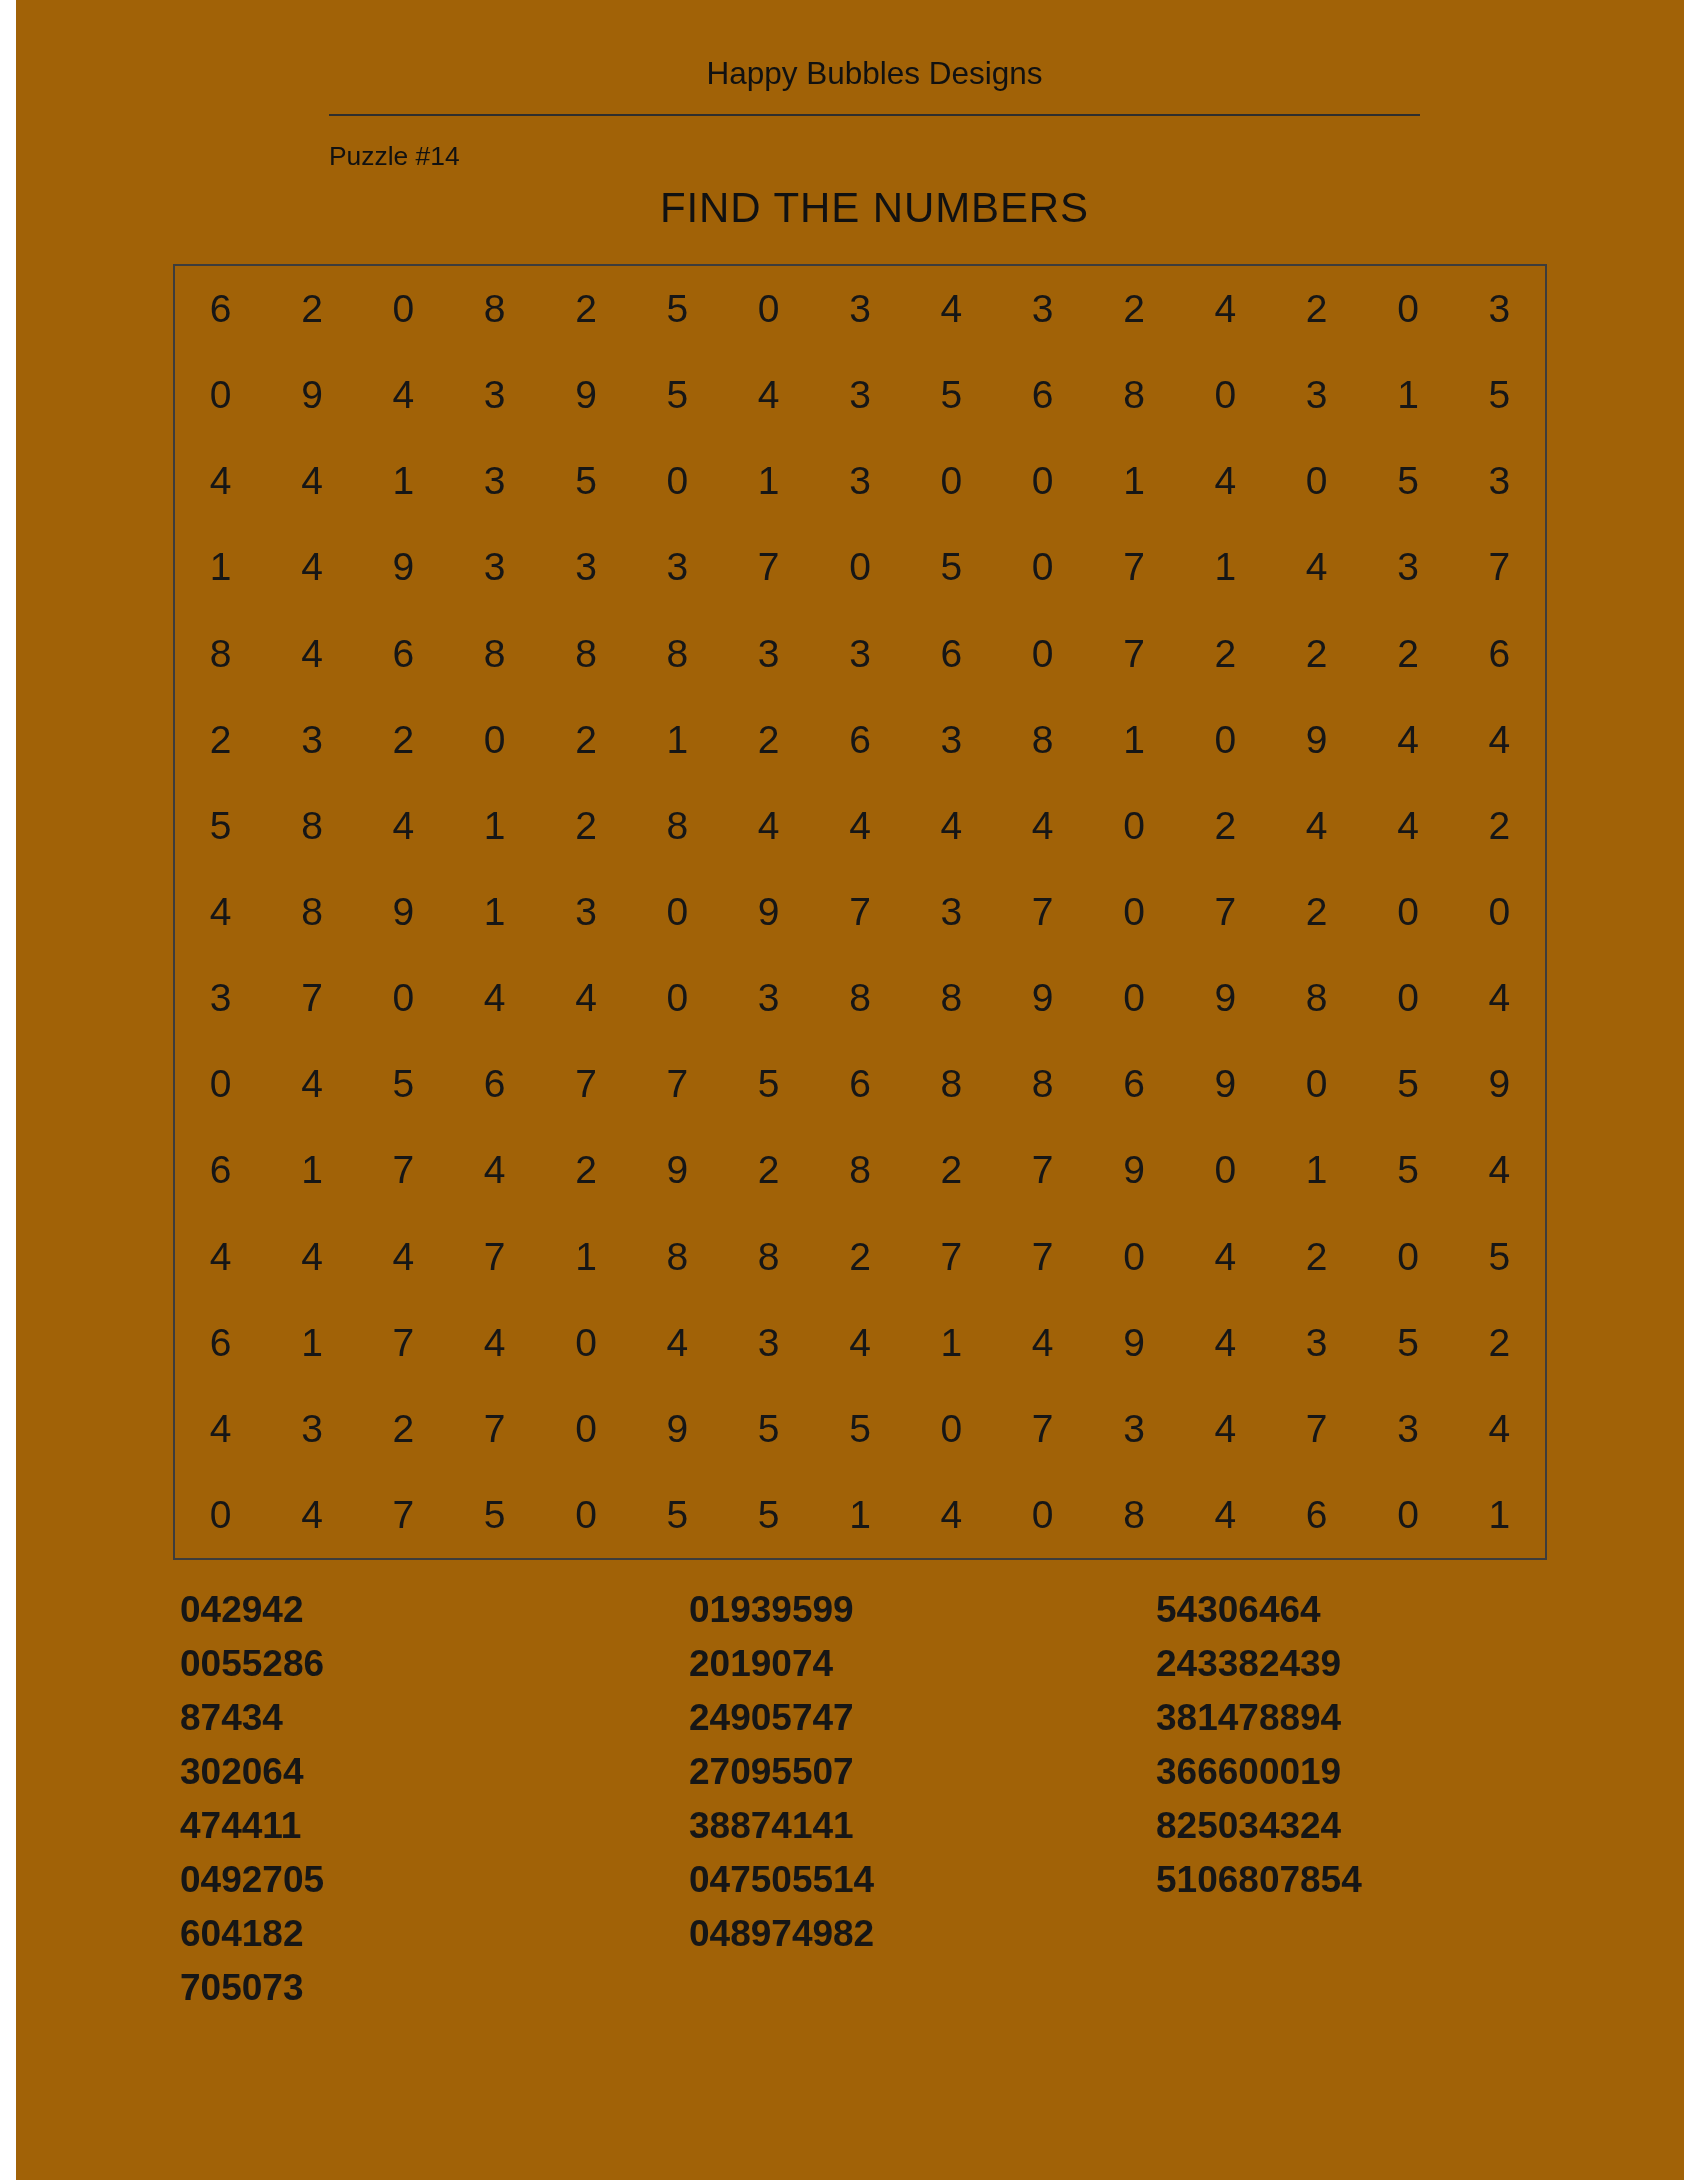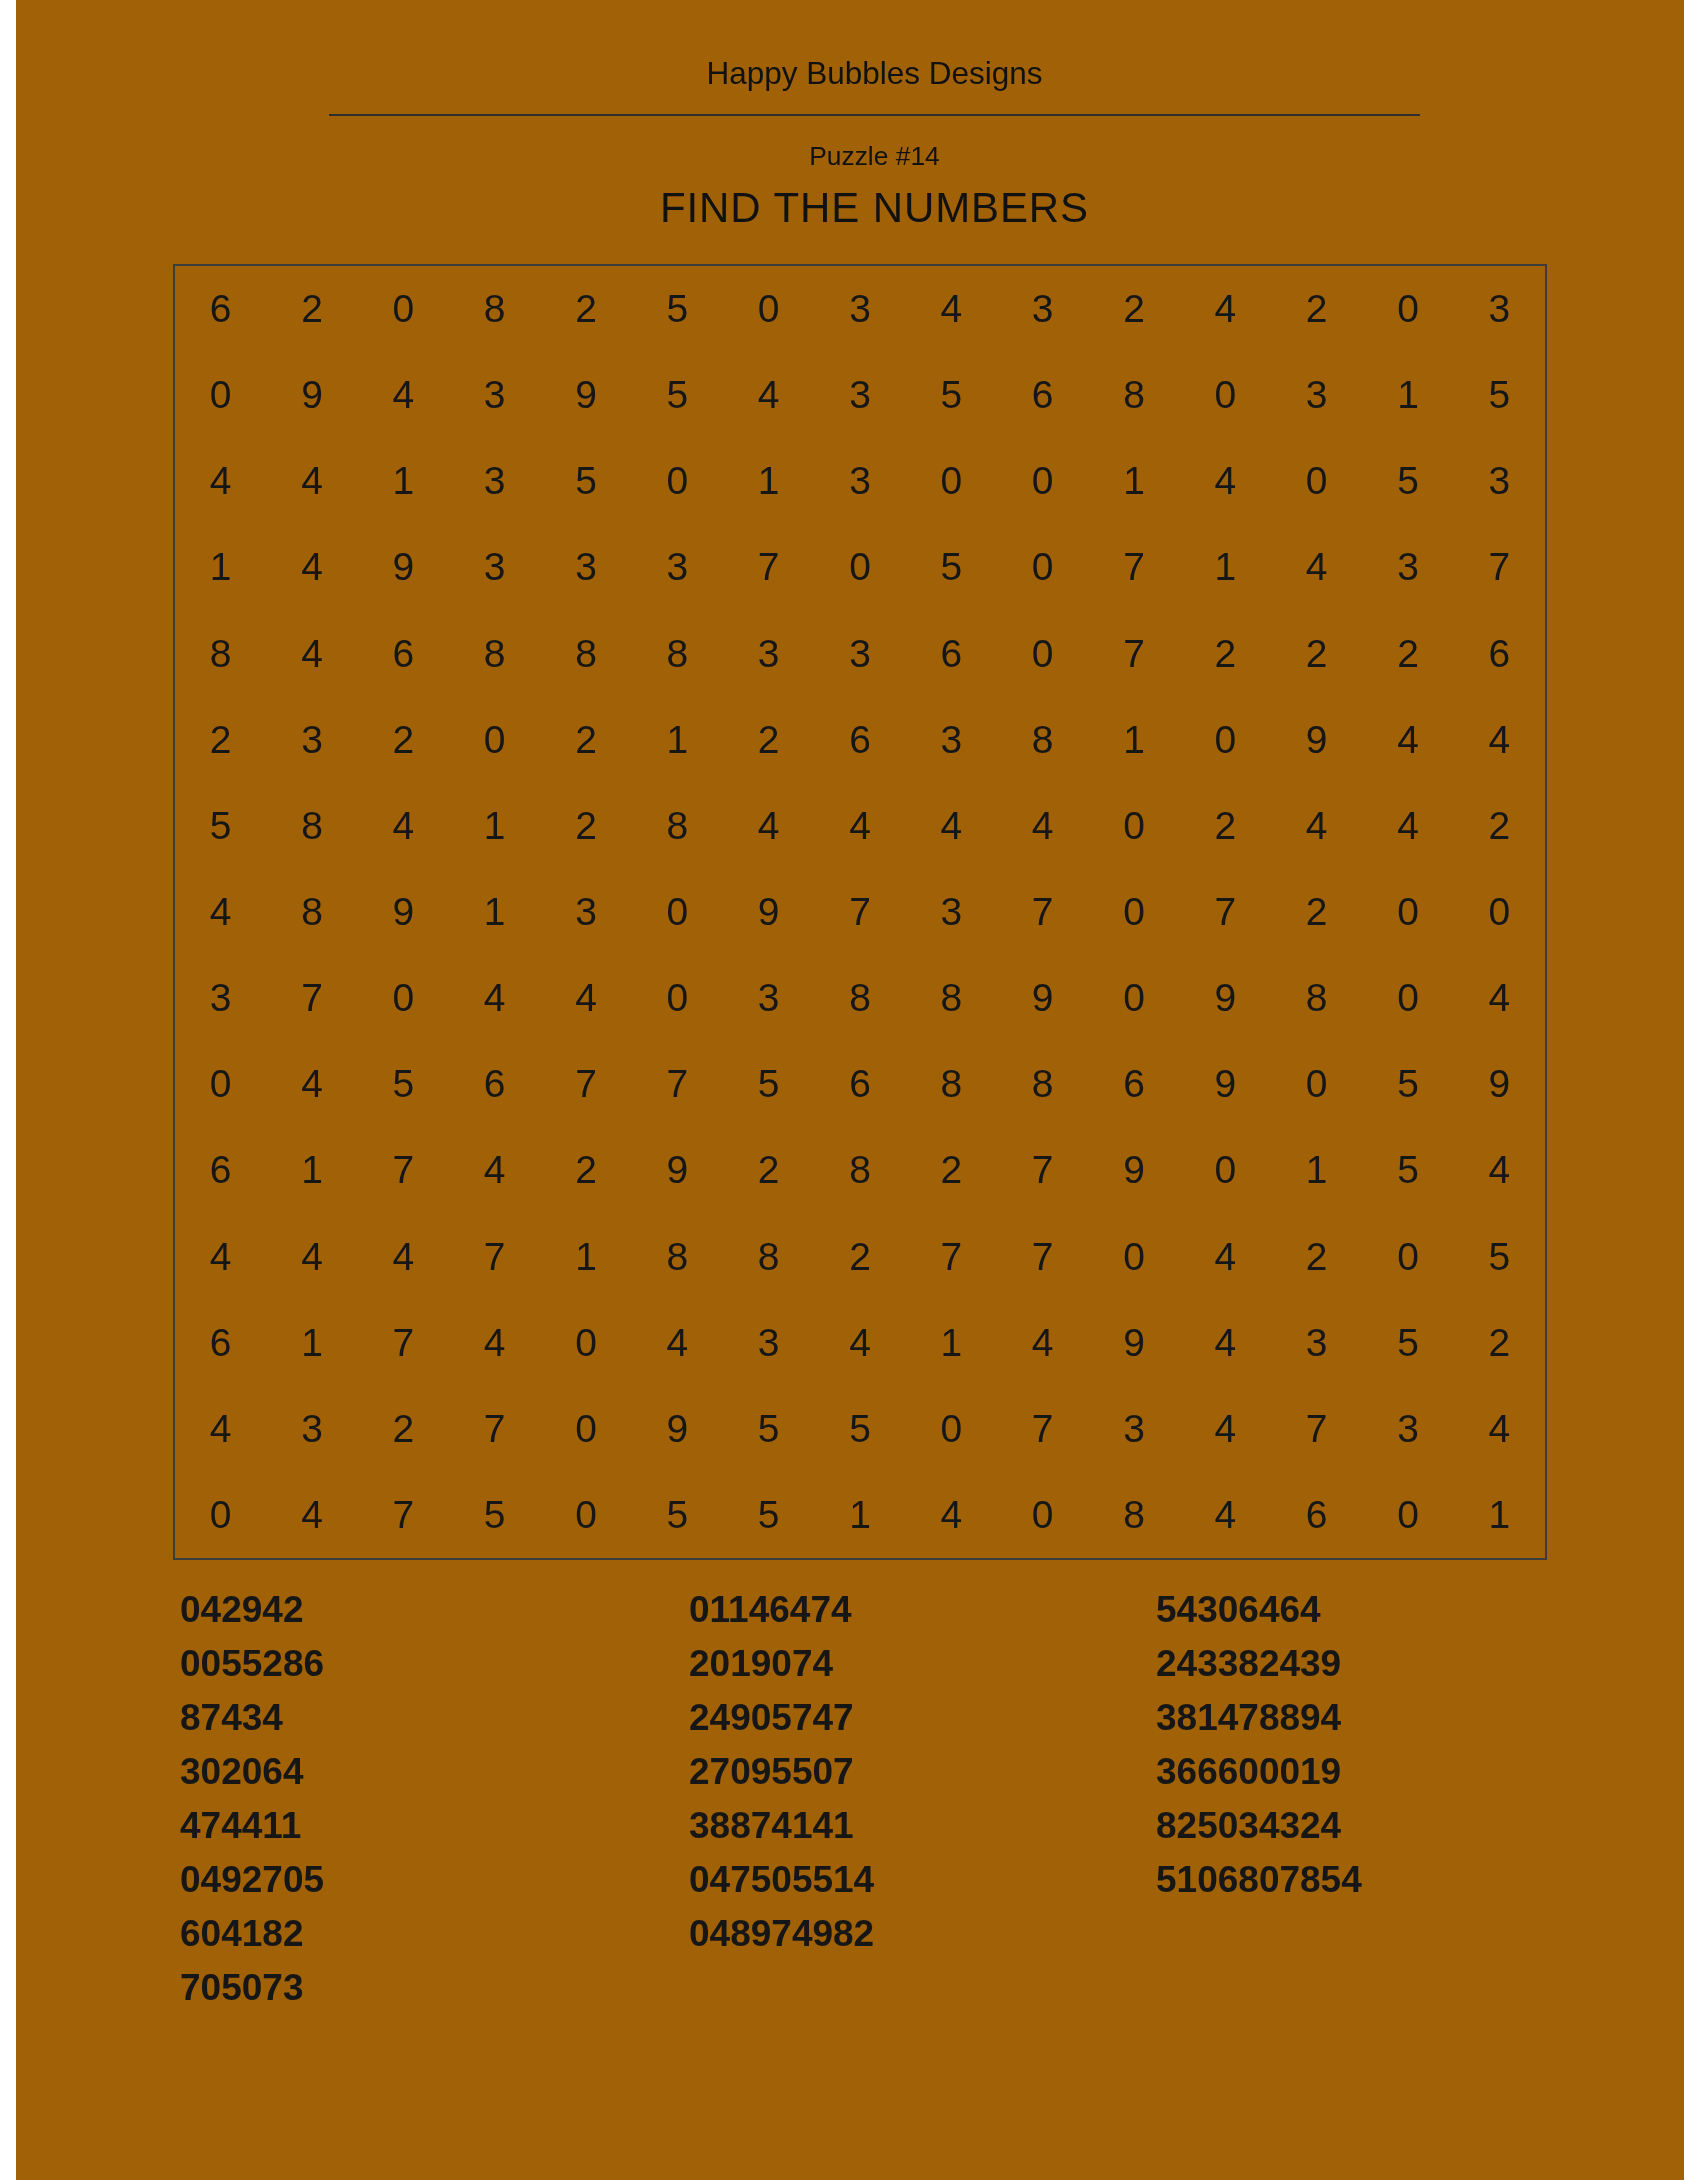--- a/index.html
+++ b/index.html
@@ -33,21 +33,20 @@
     top: 114px;
     width: 1091px;
     height: 0;
     border-top: 2.6px solid #2e2e2e;
   }
   .puzzle-label {
     position: absolute;
     left: 313px;
     top: 141px;
     width: 1091px;
-    text-align: center;
     font-size: 26.4px;
     color: #111;
   }
   .title {
     position: absolute;
     left: 313px;
     top: 184px;
     width: 1091px;
     text-align: center;
     font-size: 42px;
@@ -335,21 +334,21 @@
         <div class="num-item">042942</div>
         <div class="num-item">0055286</div>
         <div class="num-item">87434</div>
         <div class="num-item">302064</div>
         <div class="num-item">474411</div>
         <div class="num-item">0492705</div>
         <div class="num-item">604182</div>
         <div class="num-item">705073</div>
       </div>
       <div class="num-col">
-        <div class="num-item">01146474</div>
+        <div class="num-item">01939599</div>
         <div class="num-item">2019074</div>
         <div class="num-item">24905747</div>
         <div class="num-item">27095507</div>
         <div class="num-item">38874141</div>
         <div class="num-item">047505514</div>
         <div class="num-item">048974982</div>
       </div>
       <div class="num-col">
         <div class="num-item">54306464</div>
         <div class="num-item">243382439</div>

